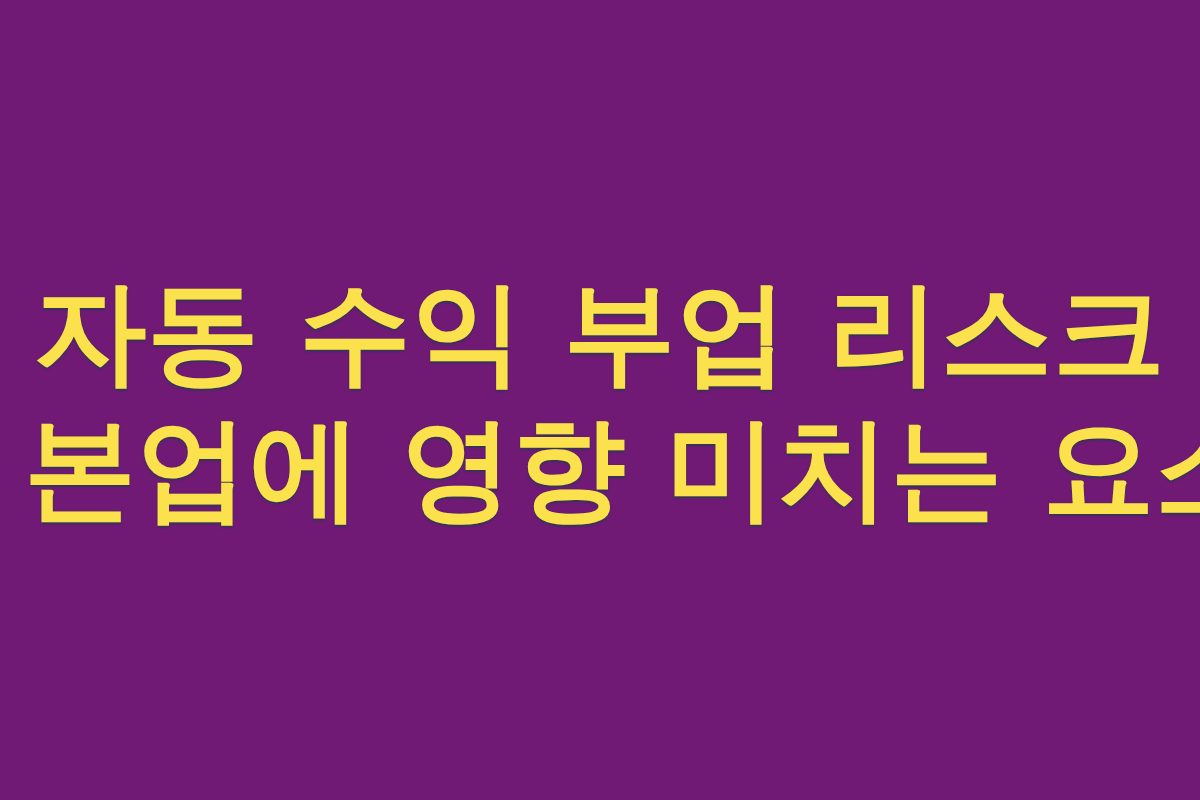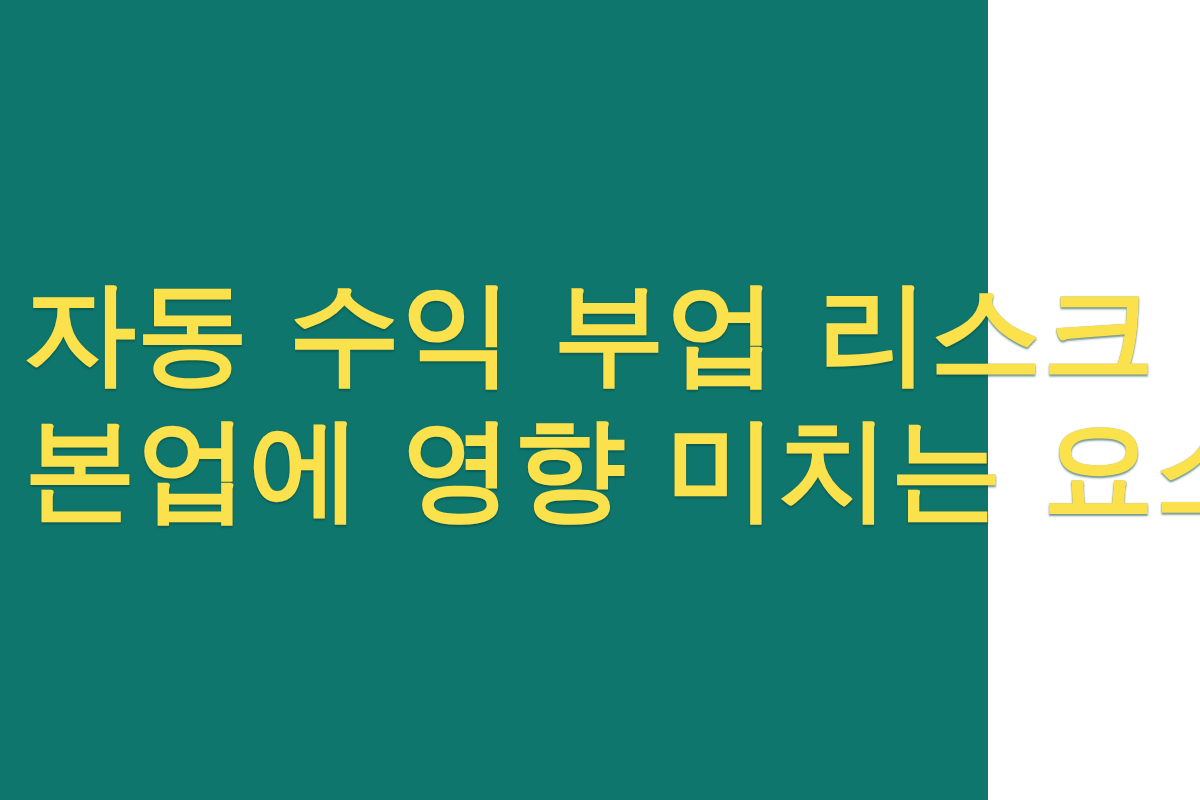--- a/index.html
+++ b/index.html
@@ -9,23 +9,23 @@
 
   body {
     width: 1200px;
     height: 800px;
     overflow: hidden;
     font-family: "Liberation Sans", sans-serif;
   }
 
   #thumbnail-canvas {
     position: relative;
-    width: 988px;
+    width: 1200px;
     height: 800px;
-    background: #0f766e;
+    background: #701a75;
     display: flex;
     flex-direction: column;
     align-items: center;
     justify-content: center;
     box-sizing: border-box;
   }
 
   #headline-block {
     display: flex;
     flex-direction: column;

